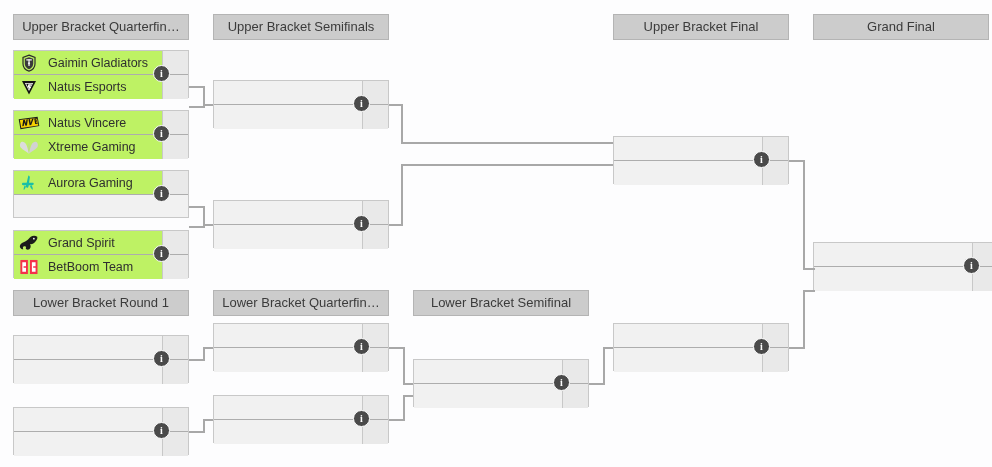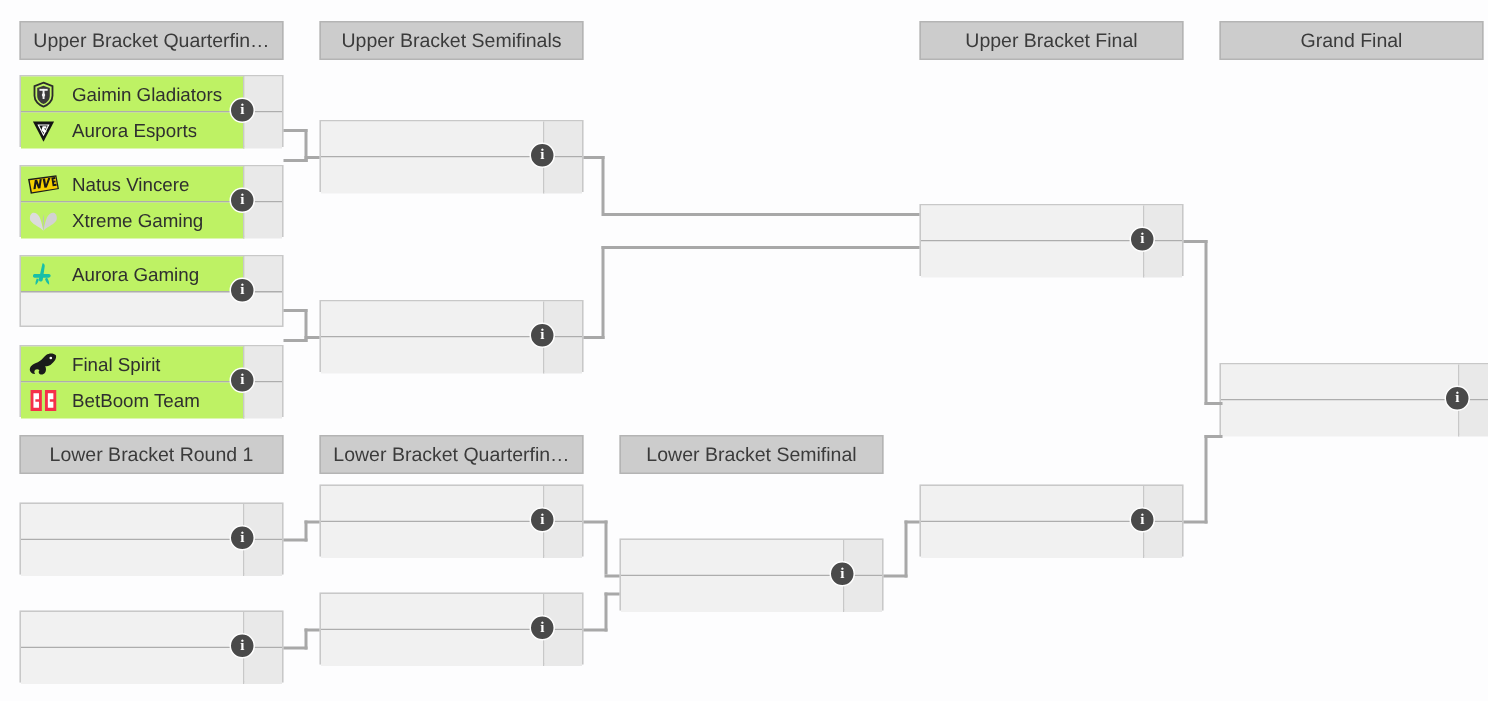--- a/index.html
+++ b/index.html
@@ -174,21 +174,21 @@
       <div class="opp bottom">
         <div class="teamcell">
           <span class="logo">
             <svg width="20" height="18" viewBox="0 0 24 24">
       <path d="M2.6 4 L21.4 4 L12 22 Z" fill="#141414"></path>
       <path d="M6.6 6.6 L17.4 6.6 L12 17.2 Z" fill="#ffffff"></path>
       <path d="M8.2 7.6 L15.8 7.6 L12 15 Z" fill="#141414"></path>
       <path d="M11.2 8.2 L14.6 8.2 L14.6 10.2 L12.4 10.2 L14.8 12.6 L12.8 14.4 L10.2 11.6 Z" fill="#ffffff"></path>
   </svg>
           </span>
-          <span class="team-name">Aurora Esports</span>
+          <span class="team-name">Natus Esports</span>
         </div>
         <div class="scorecell"></div>
       </div>
     </div>
     <div class="info-badge" style="left: 153px; top: 65px;">i</div>
     <div class="match" style="left: 13px; top: 110px; width: 176px; height: 48px;">
       <div class="opp top">
         <div class="teamcell">
           <span class="logo">
             <svg width="22" height="14" viewBox="0 0 32 20">
@@ -250,21 +250,21 @@
     <div class="info-badge" style="left: 153px; top: 185px;">i</div>
     <div class="match" style="left: 13px; top: 230px; width: 176px; height: 48px;">
       <div class="opp top">
         <div class="teamcell">
           <span class="logo">
             <svg width="21" height="18" viewBox="0 0 26 22">
       <path d="M22.6 3.4 C20.4 1.4 17 1.6 14.6 3.2 C12.6 4.6 11.6 6.6 9.6 8 C7.2 9.8 4 10.2 2 12.4 C0.8 13.8 0.8 15.8 1.8 17.2 C2.6 18.4 4 19 5.4 18.8 C4.6 17.8 4.6 16.2 5.6 15.4 C6.6 14.6 8.2 14.8 9 15.8 C8.2 16.6 8.2 18.2 9.2 18.8 C10.6 19.8 12.6 19.2 13.6 17.8 C14.8 16.2 14.6 14 13.8 12.2 C15.6 12.8 17.6 12 19 10.6 C21.4 8.6 23.4 6 22.6 3.4 Z" fill="#1b1b1b"></path>
       <circle cx="18.4" cy="5.6" r="1.1" fill="#f4f4f4"></circle>
   </svg>
           </span>
-          <span class="team-name">Final Spirit</span>
+          <span class="team-name">Grand Spirit</span>
         </div>
         <div class="scorecell"></div>
       </div>
       <div class="opp bottom">
         <div class="teamcell">
           <span class="logo">
             <svg width="21" height="16" viewBox="0 0 26 20">
       <path d="M1.6 1.2 L11 1.2 L11 18.8 L1.6 18.8 Z" fill="#f5304a"></path>
       <path d="M13.6 1.2 L23 1.2 L23 18.8 L13.6 18.8 Z" fill="#f5304a"></path>
       <path d="M4 4 L8.6 4 L8.6 9 L5.6 9 L5.6 11 L8.6 11 L8.6 16 L4 16 Z" fill="#ffffff"></path>

